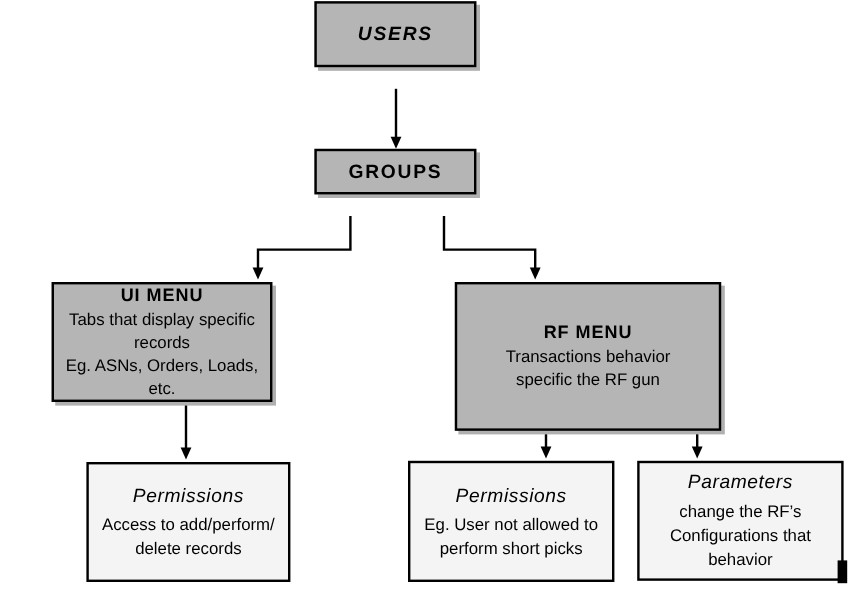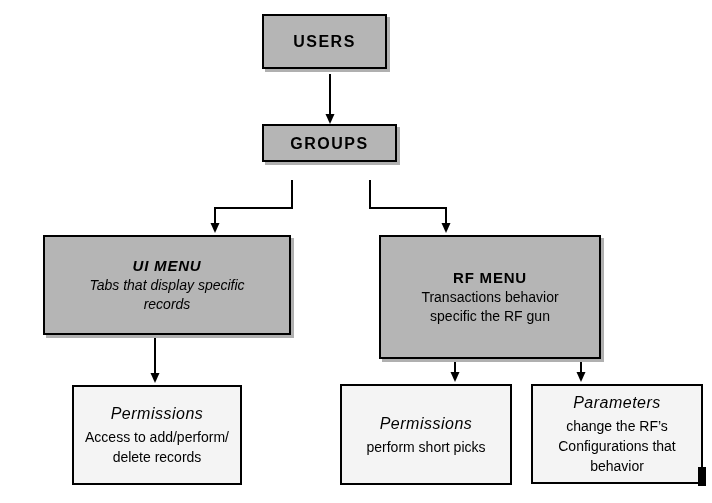--- a/index.html
+++ b/index.html
@@ -50,23 +50,23 @@
     font-style: italic;
     font-size: 16px;
     letter-spacing: 0.5px;
     line-height: 22px;
     margin-bottom: 2px;
   }
   .node-line {
     font-size: 14px;
   }
   
-  #node-users        { left: 262px; top: 14px;  width: 125px; height: 55px; }
+  #node-users        { left: 262px; top: 1px;  width: 135px; height: 55px; font-style: italic; }
   #node-groups       { left: 262px; top: 124px; width: 135px; height: 38px; }
-  #node-ui-menu      { left: 43px;  top: 235px; width: 248px; height: 100px; font-style: italic; }
+  #node-ui-menu      { left: 43px;  top: 235px; width: 184px; height: 100px; }
   #node-rf-menu      { left: 379px; top: 235px; width: 222px; height: 124px; text-align: right; }
   #node-ui-perms     { left: 72px;  top: 385px; width: 170px; height: 100px; }
   #node-rf-perms     { left: 340px; top: 384px; width: 172px; height: 101px; }
   #node-rf-params    { left: 531px; top: 384px; width: 172px; height: 100px; }
 
   #connector-overlay {
     position: absolute;
     left: 0; top: 0;
     width: 712px;
     height: 503px;
@@ -121,36 +121,38 @@
   </div>
 
   <div class="node gray" id="node-groups">
     <div class="node-label">GROUPS</div>
   </div>
 
   <div class="node gray" id="node-ui-menu">
     <div class="node-title">UI MENU</div>
     <div class="node-line">Tabs that display specific</div>
     <div class="node-line">records</div>
+    <div class="node-line">Eg. ASNs, Orders, Loads, etc.</div>
   </div>
 
   <div class="node gray" id="node-rf-menu">
     <div class="node-title">RF MENU</div>
     <div class="node-line">Transactions behavior</div>
     <div class="node-line">specific the RF gun</div>
   </div>
 
   <div class="node light" id="node-ui-perms">
     <div class="node-title-italic">Permissions</div>
     <div class="node-line">Access to add/perform/</div>
     <div class="node-line">delete records</div>
   </div>
 
   <div class="node light" id="node-rf-perms">
     <div class="node-title-italic">Permissions</div>
+    <div class="node-line">Eg. User not allowed to</div>
     <div class="node-line">perform short picks</div>
   </div>
 
   <div class="node light" id="node-rf-params">
     <div class="node-title-italic">Parameters</div>
     <div class="node-line">change the RF’s</div>
     <div class="node-line">Configurations that</div>
     <div class="node-line">behavior</div>
   </div>
 

